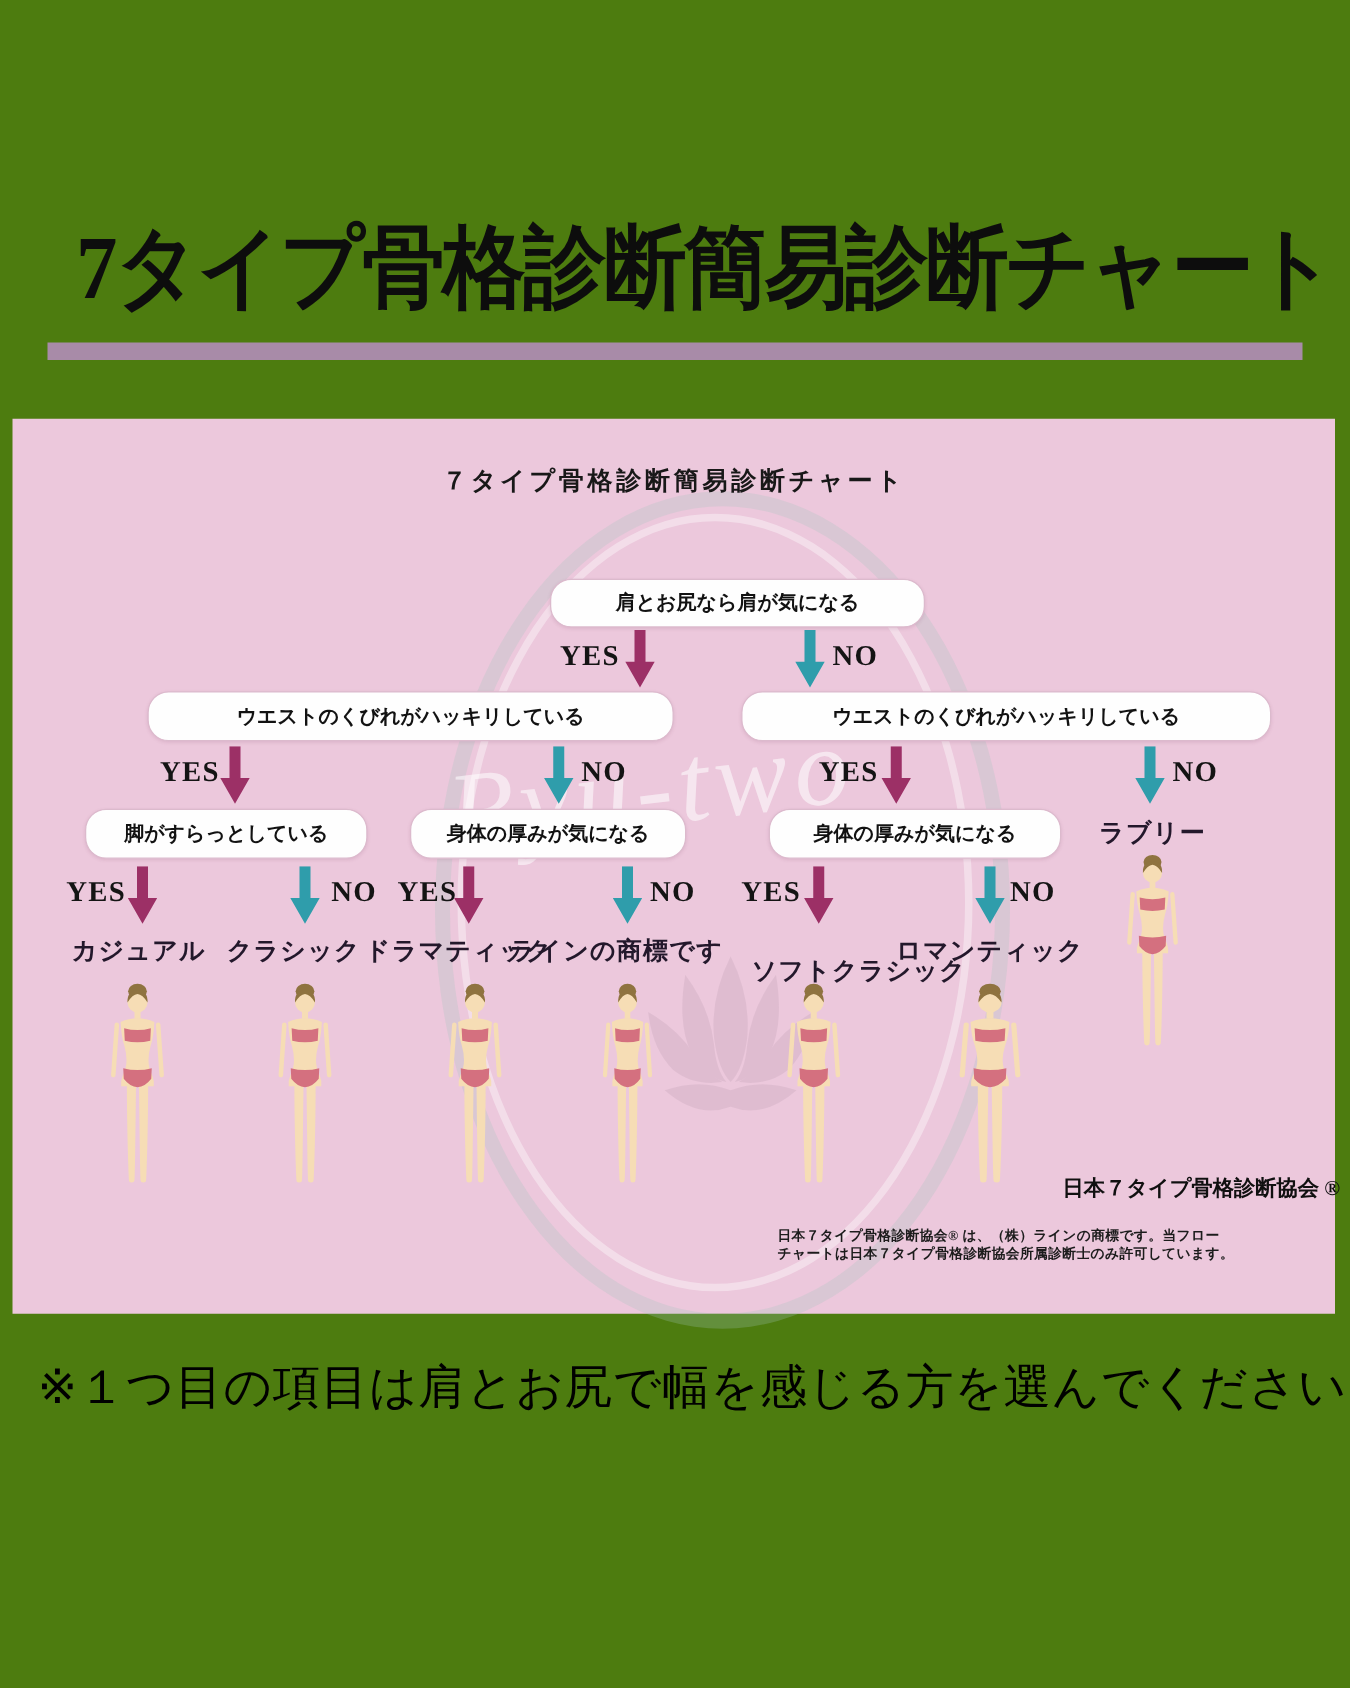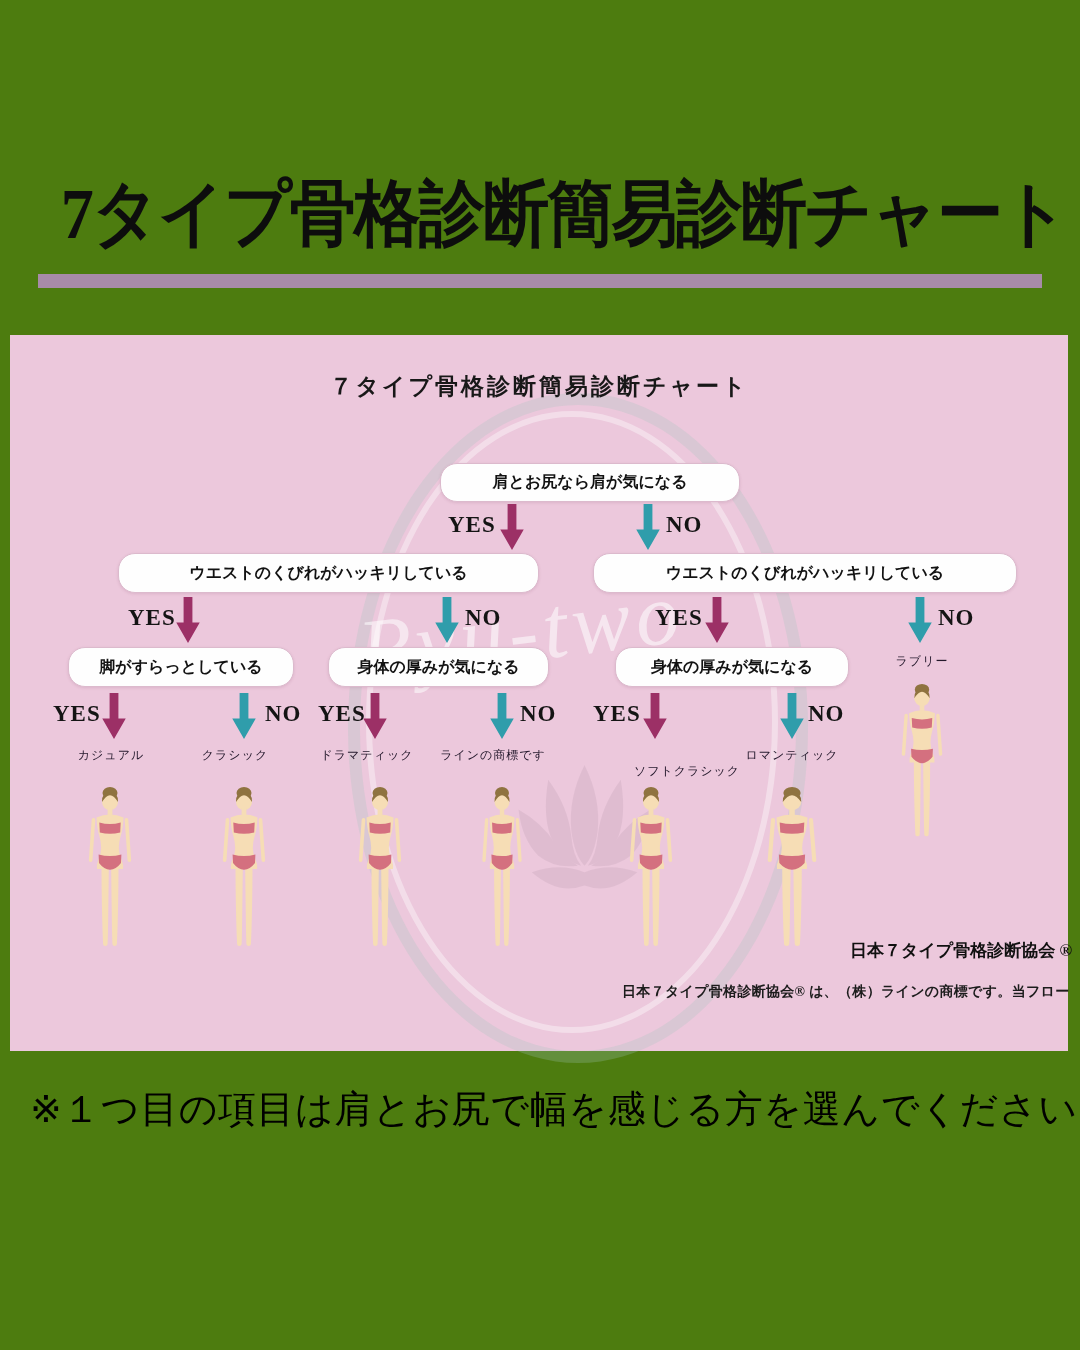--- a/index.html
+++ b/index.html
@@ -6,21 +6,21 @@
   .page{position:relative;width:1080px;height:1350px;background:#4d7c0f;overflow:hidden;
         font-family:"Liberation Sans","DejaVu Sans",sans-serif;padding-left:48px;}
   
   .page-title{position:absolute;top:166px;left:0;width:100%;text-align:center;
     font-family:"Liberation Serif","DejaVu Serif",serif;font-weight:bold;font-size:72px;
     color:#0d0d0d;letter-spacing:-2px;transform:scaleX(0.92);white-space:nowrap;}
   .title-underline{position:absolute;left:38px;top:274px;width:1004px;height:14px;
     background:var(--title-underline);}
   
   .panel{position:absolute;left:10px;top:335px;width:1058px;height:716px;background:var(--panel-bg);}
-  .chart-title{position:absolute;top:36px;left:0;width:100%;text-align:center;font-size:23px;
+  .chart-title{position:absolute;top:36px;left:0;width:100%;text-align:center;font-size:20px;
     font-weight:bold;letter-spacing:3px;color:#181818;}
   
   .wm{pointer-events:none;}
   .wm-ring{position:absolute;left:338px;top:58px;width:436px;height:646px;border:12px solid rgba(162,196,189,.26);border-radius:50%;}
   .wm-ring2{position:absolute;left:356px;top:76px;width:400px;height:610px;border:6px solid rgba(255,255,255,.38);border-radius:50%;}
   .wm-script{position:absolute;left:348px;top:246px;font-family:"Liberation Serif","DejaVu Serif",serif;
     font-style:italic;font-size:88px;color:rgba(255,255,255,.55);transform:rotate(-7deg);letter-spacing:5px;white-space:nowrap;}
   .wm-lotus{position:absolute;left:492px;top:420px;width:165px;height:152px;opacity:.24;}
   
   .qbox{position:absolute;background:#fefefe;border:1.5px solid #dcbacd;border-radius:17px;
@@ -43,37 +43,37 @@
   .t-r2ly{left:118px;top:270px;} .t-r2ln{left:455px;top:270px;}
   .a-r2ry{left:694px;top:262px;} .a-r2rn{left:897px;top:262px;}
   .t-r2ry{left:645px;top:270px;} .t-r2rn{left:928px;top:270px;}
   .a-r3ay{left:91px;top:358px;}  .a-r3an{left:221px;top:358px;}
   .t-r3ay{left:43px;top:366px;}  .t-r3an{left:255px;top:366px;}
   .a-r3by{left:352px;top:358px;} .a-r3bn{left:479px;top:358px;}
   .t-r3by{left:308px;top:366px;} .t-r3bn{left:510px;top:366px;}
   .a-r3cy{left:632px;top:358px;} .a-r3cn{left:769px;top:358px;}
   .t-r3cy{left:583px;top:366px;} .t-r3cn{left:798px;top:366px;}
   
-  .result{position:absolute;top:412px;transform:translateX(-50%);font-size:12px;font-weight:normal;
+  .result{position:absolute;top:412px;transform:translateX(-50%);font-size:20px;font-weight:bold;
     color:#23182b;letter-spacing:1px;white-space:nowrap;}
   .res1{left:101px;} .res2{left:225px;} .res3{left:357px;} .res4{left:483px;}
   .res5{left:677px;margin-top:16px;} .res6{left:782px;}
   .res7{left:912px;top:318px;}
   
   .figure{position:absolute;top:450px;width:60px;height:170px;}
   .fskin{fill:var(--figure-skin);} .fhair{fill:var(--figure-hair);} .fsuit{fill:var(--figure-swimsuit);}
   .f1{left:70px;} .f2{left:204px;} .f3{left:340px;}
   .f4{left:462px;transform:scaleX(.93);} .f5{left:611px;}
   .f6{left:752px;transform:scaleX(1.15);}
   .f7{left:882px;top:347px;height:163px;}
   
   .credit{position:absolute;left:840px;top:604px;font-family:"Liberation Serif","DejaVu Serif",serif;
     font-weight:bold;font-size:17px;color:#101010;white-space:nowrap;}
   .disclaimer{position:absolute;left:612px;top:648px;width:454px;
-    font-family:"Liberation Serif","DejaVu Serif",serif;font-size:14px;font-weight:bold;
+    font-family:"Liberation Serif","DejaVu Serif",serif;font-size:11px;font-weight:bold;
     color:#1c1c1c;line-height:1.24;letter-spacing:.3px;}
   
   .bottom-note{position:absolute;left:30px;top:1084px;font-size:38px;color:#000;
     letter-spacing:.5px;white-space:nowrap;}
 </style>
 </head>
 <body>
 
 <svg width="0" height="0" style="position:absolute" aria-hidden="true">
   <defs>
@@ -206,17 +206,18 @@
     <svg class="figure f6" viewBox="0 0 60 170">
         <use href="#fig"></use>
       </svg>
     <svg class="figure f7" viewBox="0 0 60 170">
         <use href="#fig"></use>
       </svg>
 
     <div class="credit">日本７タイプ骨格診断協会 ®</div>
     <div class="disclaimer">
       <div>日本７タイプ骨格診断協会® は、（株）ラインの商標です。当フロー</div>
+      <div>チャートは日本７タイプ骨格診断協会所属診断士のみ許可しています。</div>
     </div>
   </div>
 
   <div class="bottom-note">※１つ目の項目は肩とお尻で幅を感じる方を選んでください</div>
 </div>
 
 </body></html>

